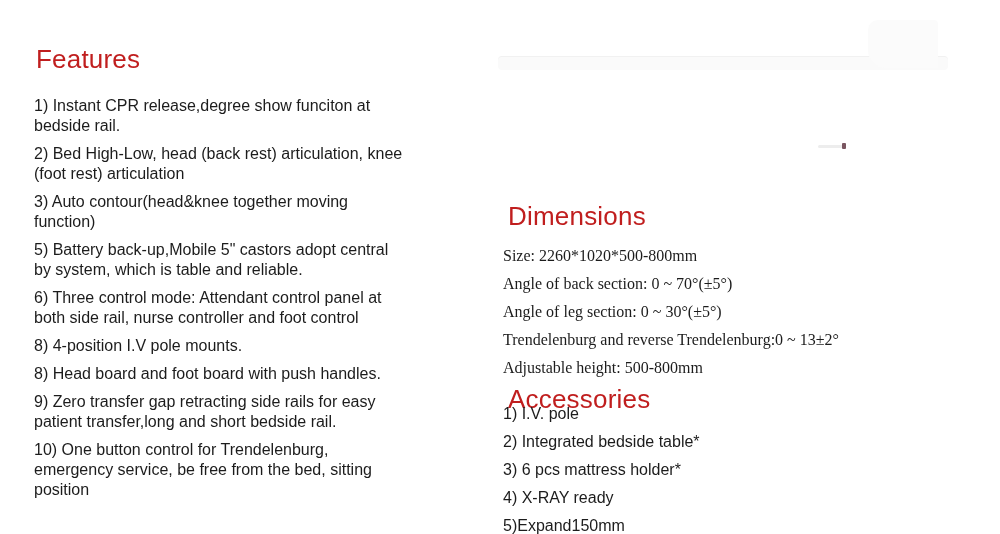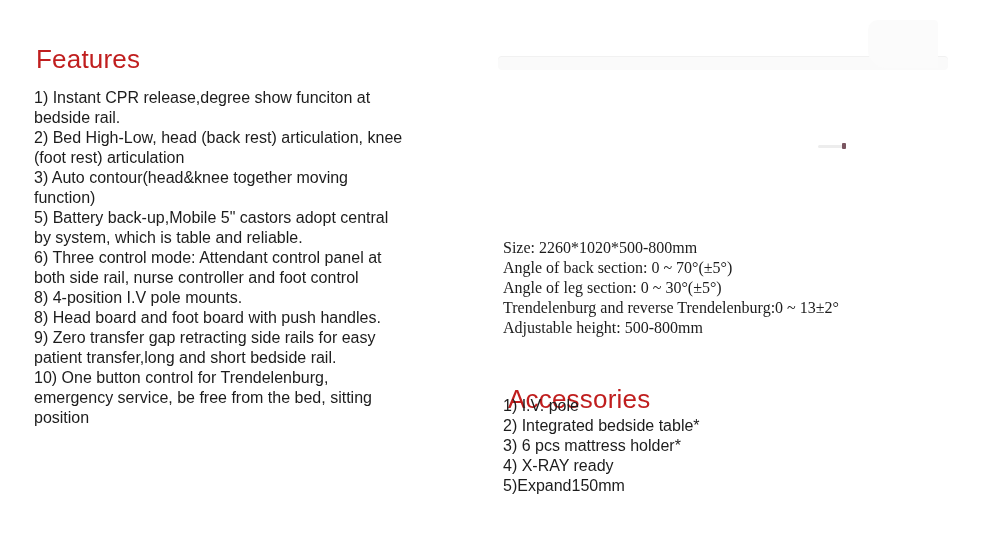--- a/index.html
+++ b/index.html
@@ -26,20 +26,21 @@
     letter-spacing: 0.2px;
   }
   .text-list {
     position: absolute;
     font-size: 16px;
     line-height: 20px;
     color: #1c1c1c;
   }
   .line-item {
     white-space: pre-line;
+    margin-top: 8px;
   }
   
   .ghost-band {
     position: absolute;
     left: 498px;
     top: 56px;
     width: 450px;
     height: 13px;
     background: #fafafa;
     border-top: 1px solid #f1f1f1;
@@ -97,20 +98,21 @@
 both side rail, nurse controller and foot control</div>
       <div class="line-item">8) 4-position I.V pole mounts.</div>
       <div class="line-item">8) Head board and foot board with push handles.</div>
       <div class="line-item">9) Zero transfer gap retracting side rails for easy
 patient transfer,long and short bedside rail.</div>
       <div class="line-item">10) One button control for Trendelenburg,
 emergency service, be free from the bed, sitting
 position</div>
     </div>
 
+  <h2 class="section-title" style="left:508px; top:204px;">Dimensions</h2>
   <div class="text-list" style="left:503px; top:238px; width:480px;font-family:Liberation Serif, serif;">
       <div class="line-item">Size: 2260*1020*500-800mm</div>
       <div class="line-item">Angle of back section: 0 ~ 70°(±5°)</div>
       <div class="line-item">Angle of leg section: 0 ~ 30°(±5°)</div>
       <div class="line-item">Trendelenburg and reverse Trendelenburg:0 ~ 13±2°</div>
       <div class="line-item">Adjustable height: 500-800mm</div>
     </div>
 
   <h2 class="section-title" style="left:508px; top:387px;">Accessories</h2>
   <div class="text-list" style="left:503px; top:396px; width:480px;">

